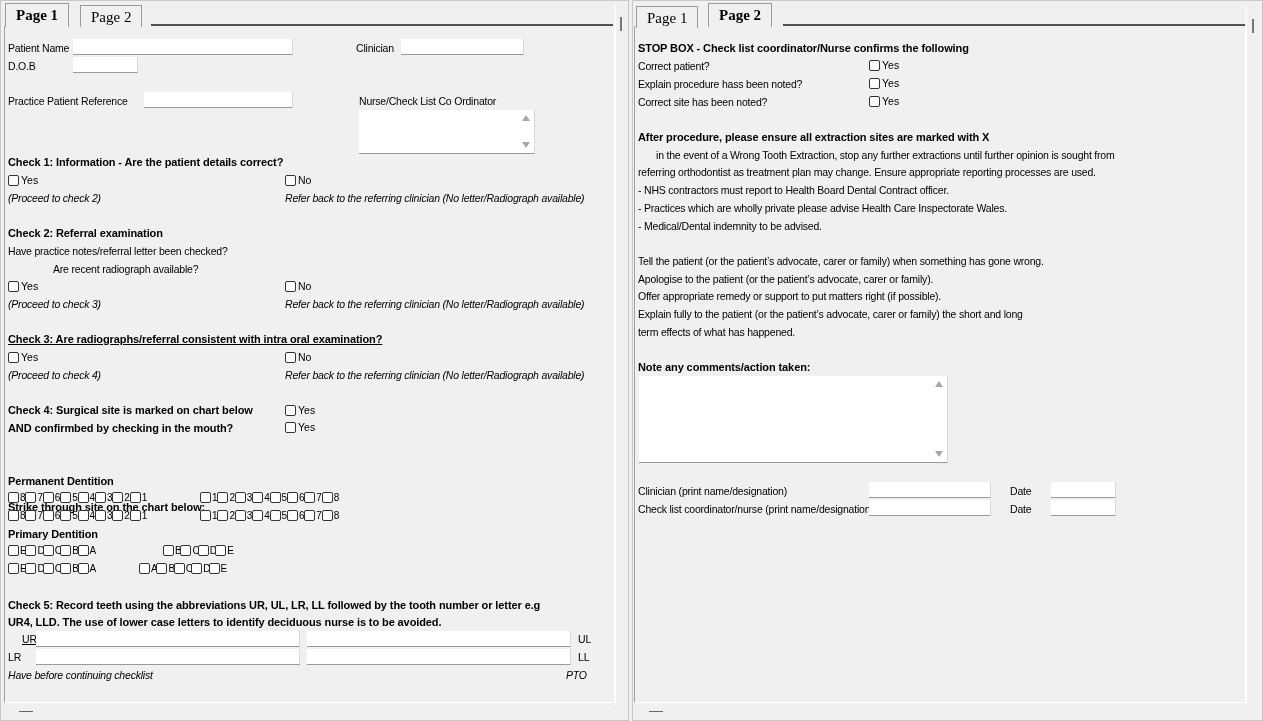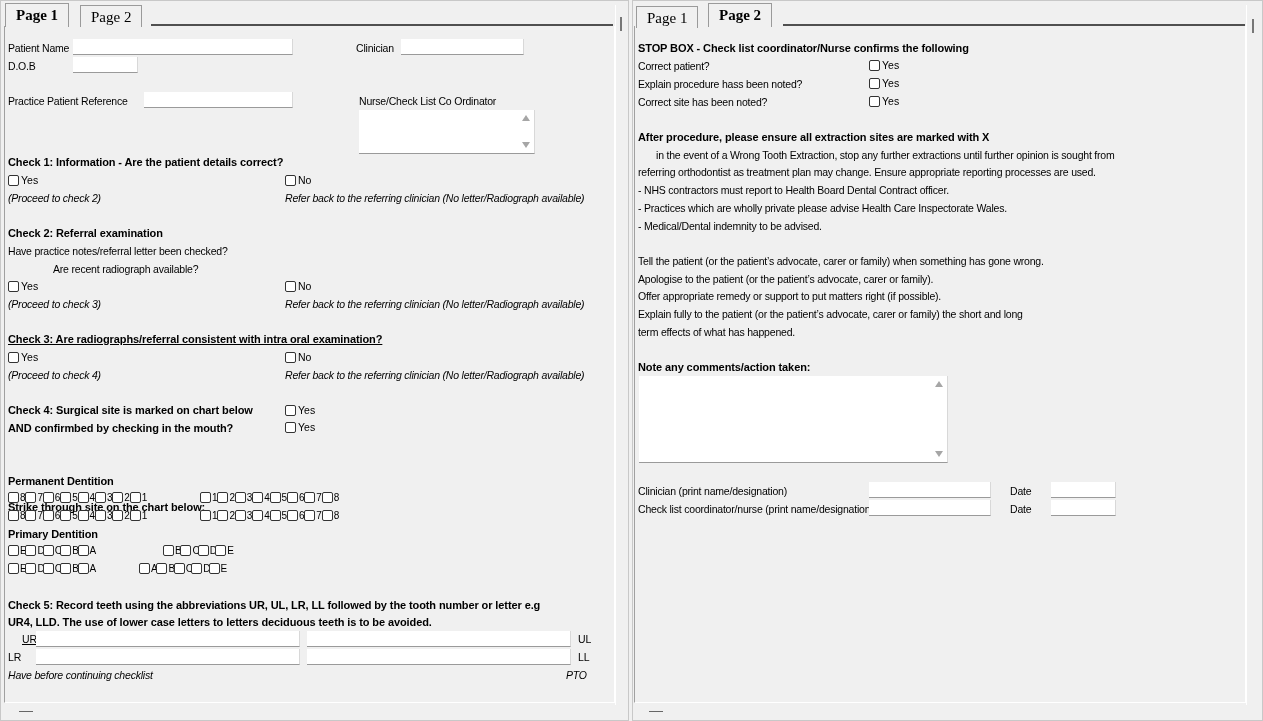--- a/index.html
+++ b/index.html
@@ -373,21 +373,21 @@
         <span class="box"></span>
         <span>D</span>
       </label>
       <label class="tooth">
         <span class="box"></span>
         <span>E</span>
       </label>
     </div>
 
   <span class="lbl bold" style="left:7px; top:598px;">Check 5: Record teeth using the abbreviations UR, UL, LR, LL followed by the tooth number or letter e.g</span>
-  <span class="lbl bold" style="left:7px; top:615px;">UR4, LLD. The use of lower case letters to letters deciduous teeth is to be avoided.</span>
+  <span class="lbl bold" style="left:7px; top:615px;">UR4, LLD. The use of lower case letters to identify deciduous nurse is to be avoided.</span>
   <span class="lbl" style="left:21px; top:632px;text-decoration:underline;">UR</span>
   <input class="inp" style="left: 35px; top: 630px; width: 264px;" value="">
   <input class="inp" style="left: 306px; top: 630px; width: 264px;" value="">
   <span class="lbl" style="left:577px; top:632px;">UL</span>
   <span class="lbl" style="left:7px; top:650px;">LR</span>
   <input class="inp" style="left: 35px; top: 648px; width: 264px;" value="">
   <input class="inp" style="left: 306px; top: 648px; width: 264px;" value="">
   <span class="lbl" style="left:577px; top:650px;">LL</span>
   <span class="lbl ital" style="left:7px; top:668px;">Have before continuing checklist</span>
   <span class="lbl ital" style="left:565px; top:668px;">PTO</span>

